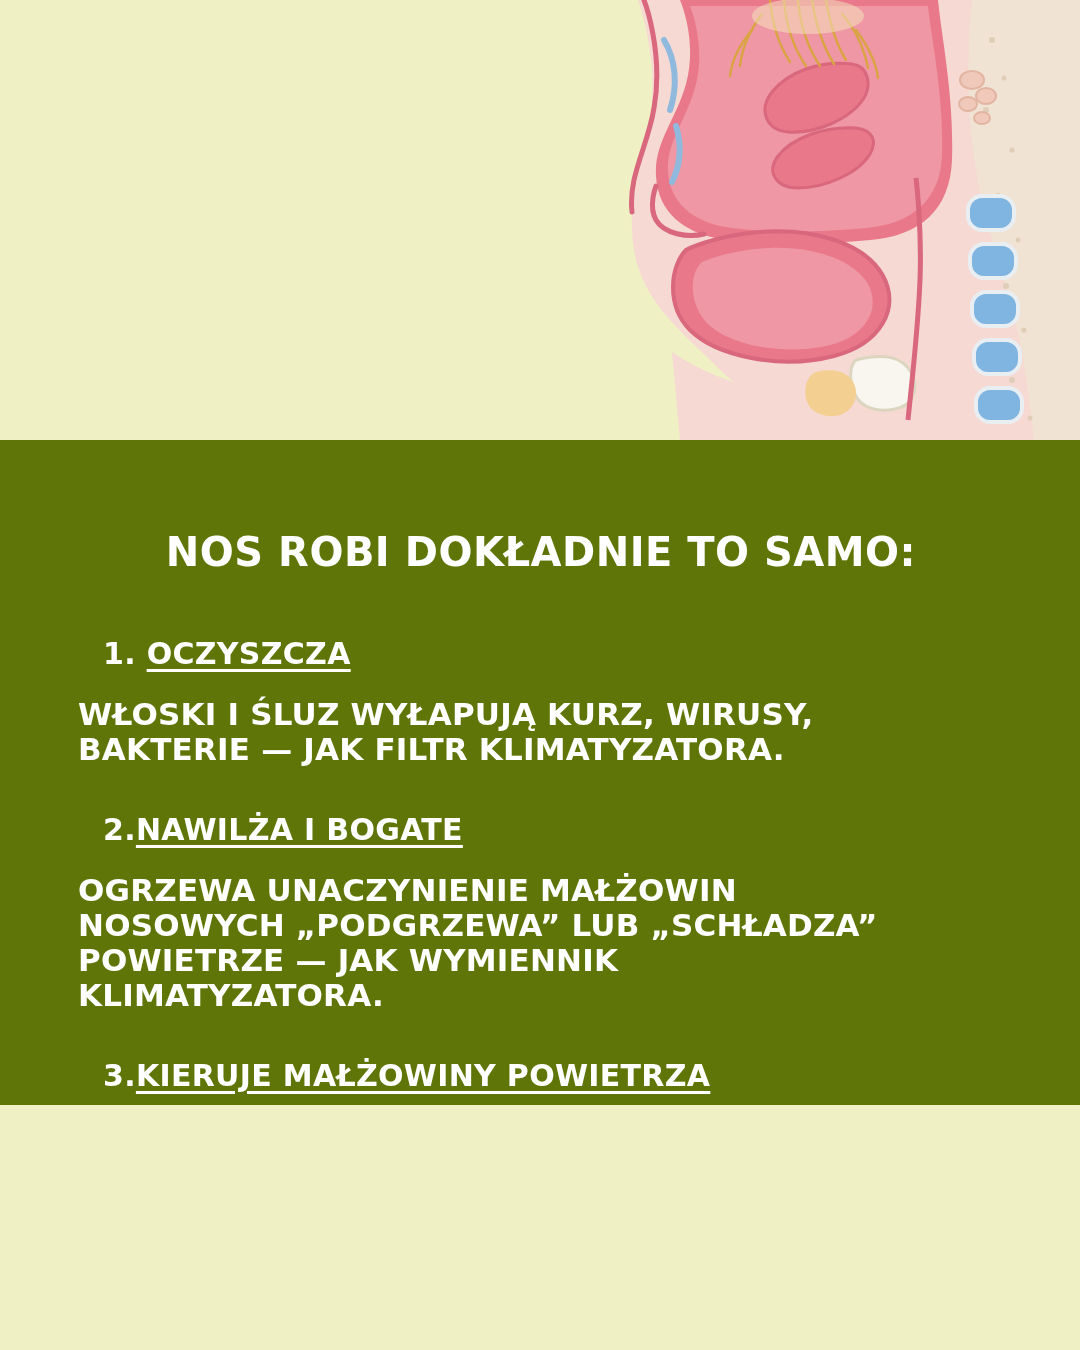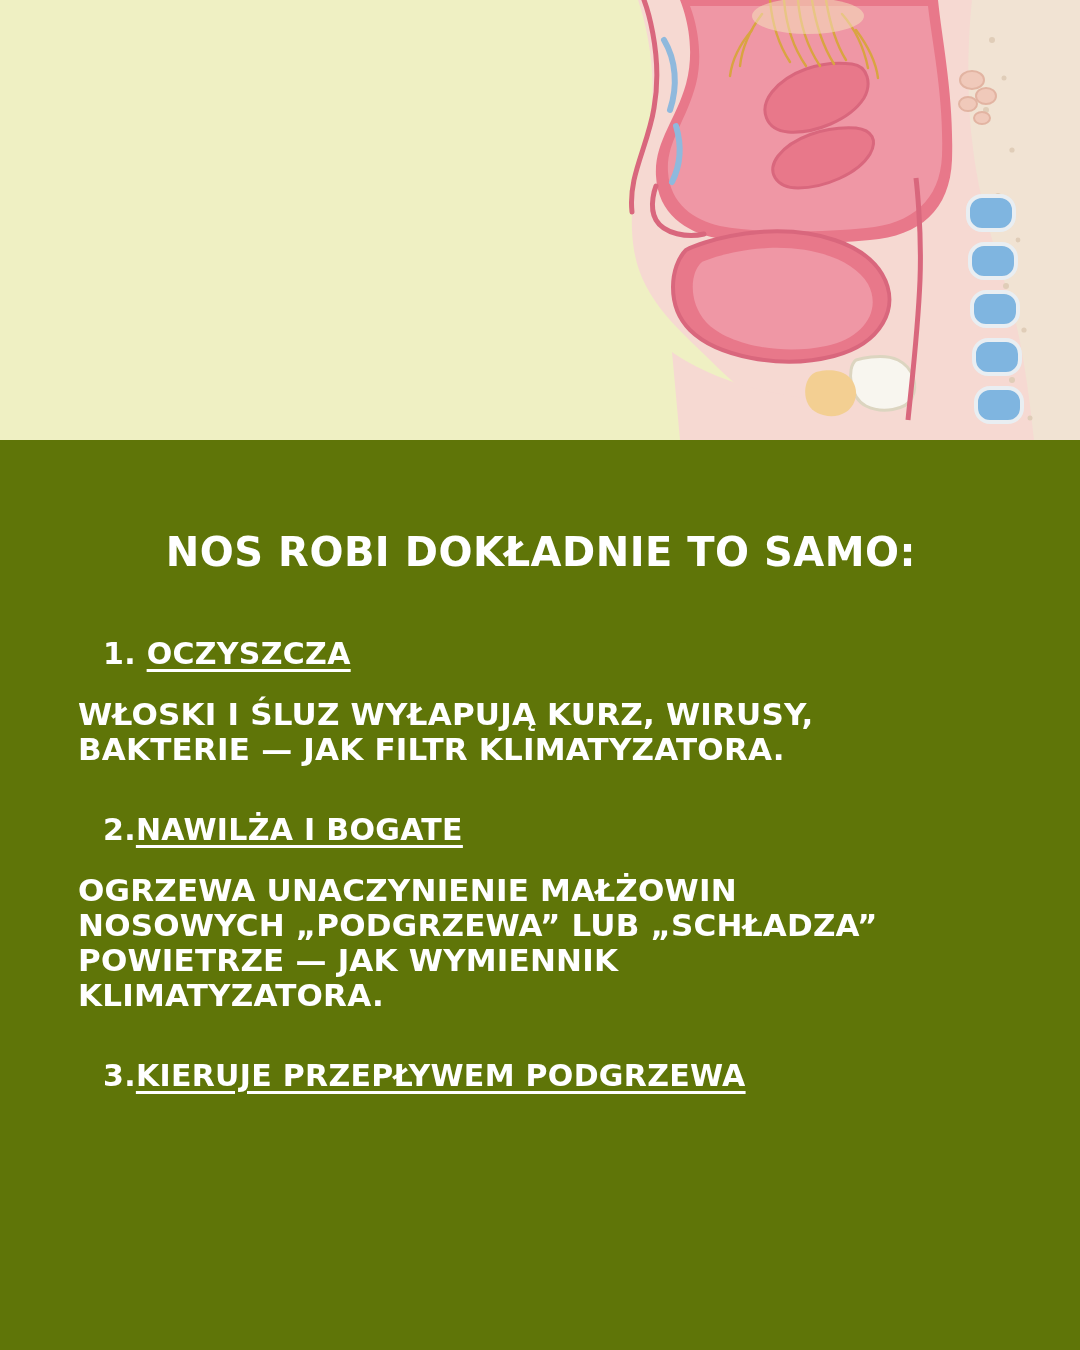--- a/index.html
+++ b/index.html
@@ -40,21 +40,21 @@
   .anatomy-wrap svg {
     display: block;
   }
 
   
   .content-panel {
     position: absolute;
     top: 440px;
     left: 0;
     width: 1080px;
-    height: 910px;
+    height: 665px;
     background: #5f7508;
     color: #ffffff;
     box-sizing: border-box;
     padding: 60px 56px 0 78px;
   }
   .headline {
     text-align: center;
     font-size: 40px;
     line-height: 1.1;
     font-weight: bold;
@@ -184,18 +184,18 @@
         <span class="num">2.</span><span class="label">NAWILŻA I BOGATE</span>
       </div>
       <div class="item-body">OGRZEWA UNACZYNIENIE MAŁŻOWIN
 NOSOWYCH „PODGRZEWA” LUB „SCHŁADZA”
 POWIETRZE — JAK WYMIENNIK
 KLIMATYZATORA.</div>
     </div>
 
     <div class="item">
       <div class="item-title">
-        <span class="num">3.</span><span class="label">KIERUJE PRZEPŁYWEM PODGRZEWA</span>
+        <span class="num">3.</span><span class="label">KIERUJE MAŁŻOWINY POWIETRZA</span>
       </div>
     </div>
 
   </div>
 </div>
 
 </body></html>

